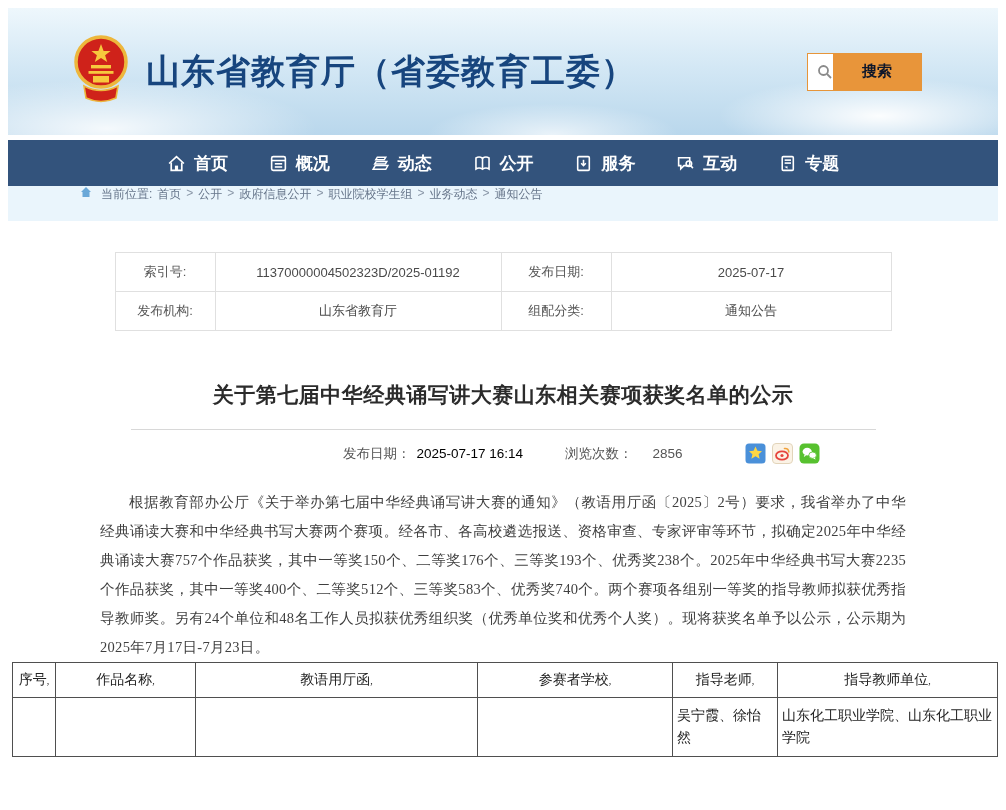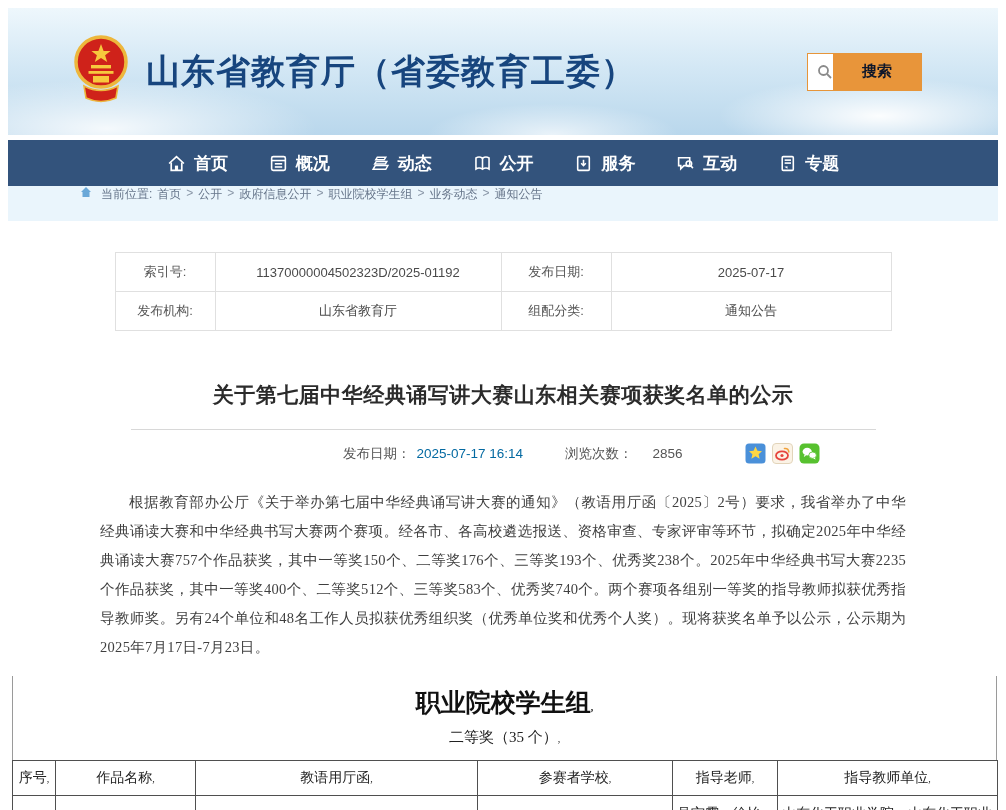--- a/index.html
+++ b/index.html
@@ -32,21 +32,21 @@
   .crumbbar .sep{color:#8a97a8;}
   .crumb{cursor:pointer;}
   
   .info-table{width:776px;margin:31px auto 0;border-collapse:collapse;table-layout:fixed;}
   .info-table td{border:1px solid #e0e0e0;height:36px;text-align:center;font-size:13px;color:#4a4a4a;background:#fff;}
   .info-table .lbl{color:#555;}
   
   .art-title{margin-top:50px;text-align:center;font-size:21px;font-weight:bold;color:#2b2b2b;letter-spacing:.5px;}
   .divider{width:745px;margin:20px auto 0;border-top:1px solid #d8d8d8;height:0;}
   .meta{margin-top:13px;display:flex;align-items:center;font-size:13.5px;color:#555;padding-left:343px;}
-  .meta .v{margin-left:6px;color:#0369a1;}
+  .meta .v{margin-left:6px;color:#000000;}
   .meta .views-lbl{margin-left:42px;}
   .meta .views-v{margin-left:20px;}
   .share{display:flex;gap:6px;margin-left:62px;}
   .share svg{display:block;cursor:pointer;}
   .body-text{margin:24px 100px 0;font-family:"Liberation Serif",serif;font-size:14.5px;color:#3f3f3f;
        line-height:29px;text-align:justify;text-indent:2em;letter-spacing:.3px;}
   
   .award-box{margin:14px 9px 0 12px;border-left:1px solid #9a9a9a;border-right:1px solid #9a9a9a;padding-top:10px;}
   .award-title{text-align:center;font-family:"Liberation Serif",serif;font-size:25px;font-weight:bold;color:#111;}
   .award-sub{text-align:center;font-family:"Liberation Serif",serif;font-size:15px;color:#222;margin-top:9px;padding-bottom:13px;}
@@ -232,24 +232,20 @@
           <path d="M5.5 11.8 L4.8 14 L7.2 12.6 Z" fill="#fff"></path>
           <ellipse cx="13.6" cy="12.2" rx="3.8" ry="3.2" fill="#fff" stroke="#57c12f" stroke-width="0.8"></ellipse>
           <path d="M15.8 14.6 L16.6 16.4 L14.2 15.4 Z" fill="#fff"></path>
         </svg>
         </span>
     </span>
   </div>
 
   <div class="body-text">根据教育部办公厅《关于举办第七届中华经典诵写讲大赛的通知》（教语用厅函〔2025〕2号）要求，我省举办了中华经典诵读大赛和中华经典书写大赛两个赛项。经各市、各高校遴选报送、资格审查、专家评审等环节，拟确定2025年中华经典诵读大赛757个作品获奖，其中一等奖150个、二等奖176个、三等奖193个、优秀奖238个。2025年中华经典书写大赛2235个作品获奖，其中一等奖400个、二等奖512个、三等奖583个、优秀奖740个。两个赛项各组别一等奖的指导教师拟获优秀指导教师奖。另有24个单位和48名工作人员拟获优秀组织奖（优秀单位奖和优秀个人奖）。现将获奖名单予以公示，公示期为2025年7月17日-7月23日。</div>
 
-  <div class="award-box">
-    <div class="award-title"><span>职业院校学生组</span><span class="wm">,</span></div>
-    <div class="award-sub"><span>二等奖（35 个）</span><span class="wm">,</span></div>
-  </div>
   <table class="award-table" style="width:985px;margin:0 9px 0 12px;border-top-width:2px;">
     <colgroup>
       <col style="width:43px">
         <col style="width:140px">
         <col style="width:282px">
       <col style="width:195px">
         <col style="width:105px">
         <col style="width:220px">
     </colgroup>
     <thead>

